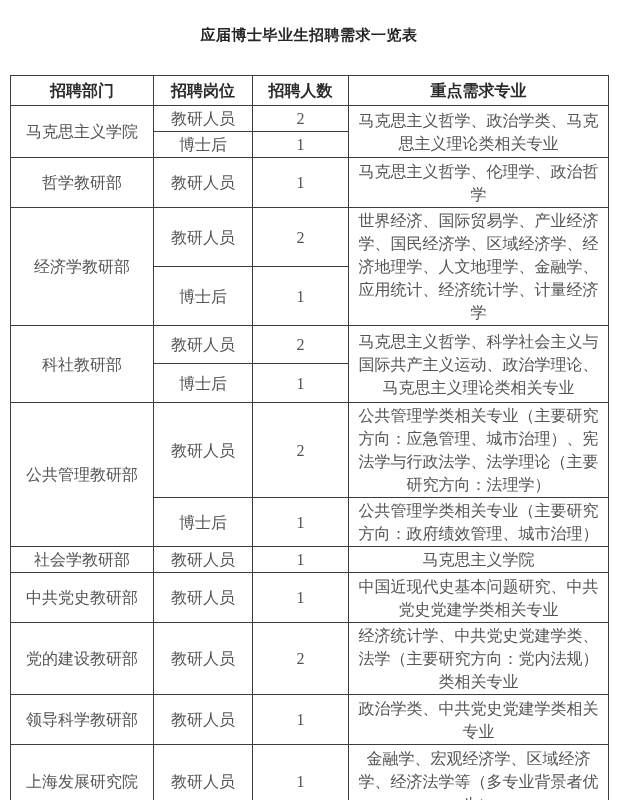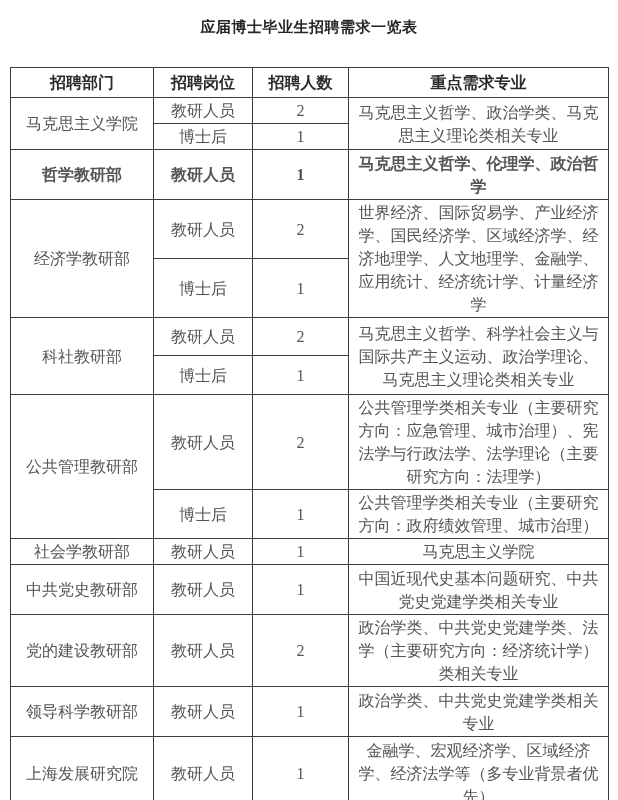--- a/index.html
+++ b/index.html
@@ -10,21 +10,21 @@
     font-family: "Liberation Serif", "DejaVu Serif", serif;
   }
   .page {
     width: 618px;
     height: 800px;
     background: #ffffff;
     overflow: hidden;
     box-sizing: border-box;
   }
   .page-title {
-    margin: 8px;
+    margin: 16px;
     padding-top: 10px;
     text-align: center;
     font-size: 15px;
     font-weight: bold;
     color: #262626;
     letter-spacing: 0.5px;
   }
   table.recruit {
     border-collapse: collapse;
     table-layout: fixed;
@@ -84,21 +84,21 @@
         <td rowspan="2">马克思主义学院</td>
         <td>教研人员</td>
         <td>2</td>
         <td rowspan="2">马克思主义哲学、政治学类、马克思主义理论类相关专业</td>
       </tr>
       <tr style="height:24px;">
         <td>博士后</td>
         <td>1</td>
       </tr>
 
-      <tr style="height:50px;font-weight:bold;">
+      <tr style="height:50px;">
         <td>哲学教研部</td>
         <td>教研人员</td>
         <td>1</td>
         <td>马克思主义哲学、伦理学、政治哲学</td>
       </tr>
 
       <tr style="height:59px;">
         <td rowspan="2">经济学教研部</td>
         <td>教研人员</td>
         <td>2</td>
@@ -143,21 +143,21 @@
         <td>中共党史教研部</td>
         <td>教研人员</td>
         <td>1</td>
         <td>中国近现代史基本问题研究、中共党史党建学类相关专业</td>
       </tr>
 
       <tr style="height:70px;">
         <td>党的建设教研部</td>
         <td>教研人员</td>
         <td>2</td>
-        <td>政治学类、中共党史党建学类、法学（主要研究方向：经济统计学）类相关专业</td>
+        <td>经济统计学、中共党史党建学类、法学（主要研究方向：党内法规）类相关专业</td>
       </tr>
 
       <tr style="height:50px;margin-left:16px;">
         <td>领导科学教研部</td>
         <td>教研人员</td>
         <td>1</td>
         <td>政治学类、中共党史党建学类相关专业</td>
       </tr>
 
       <tr style="height:74px;">

